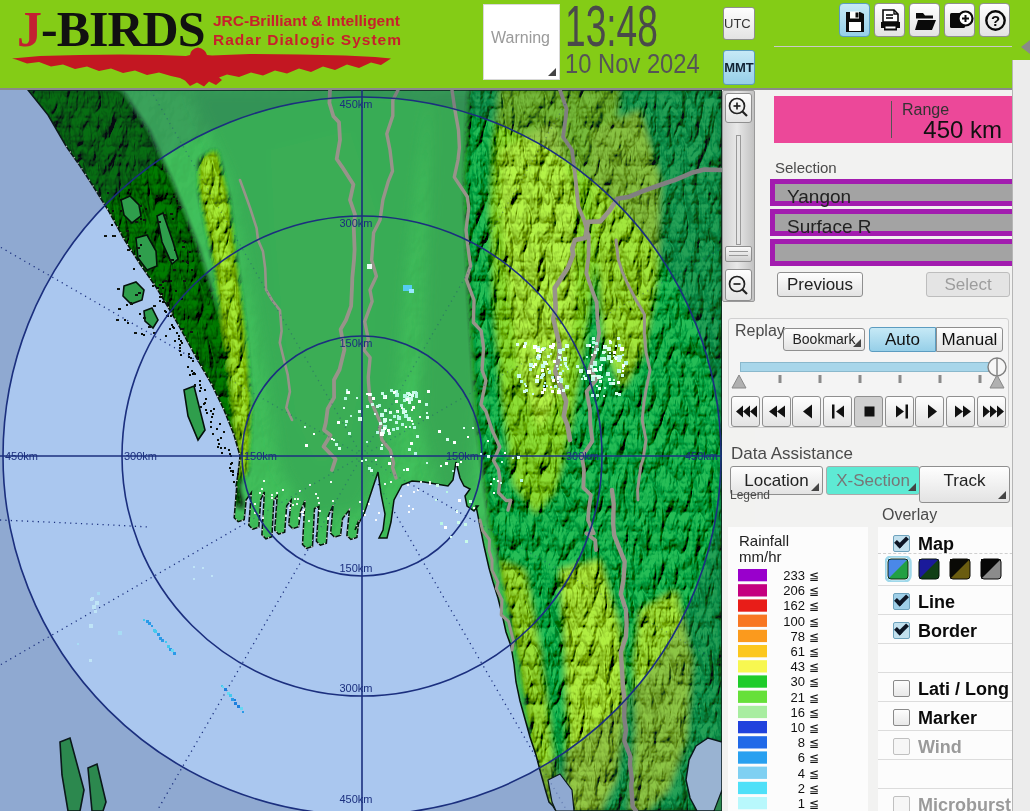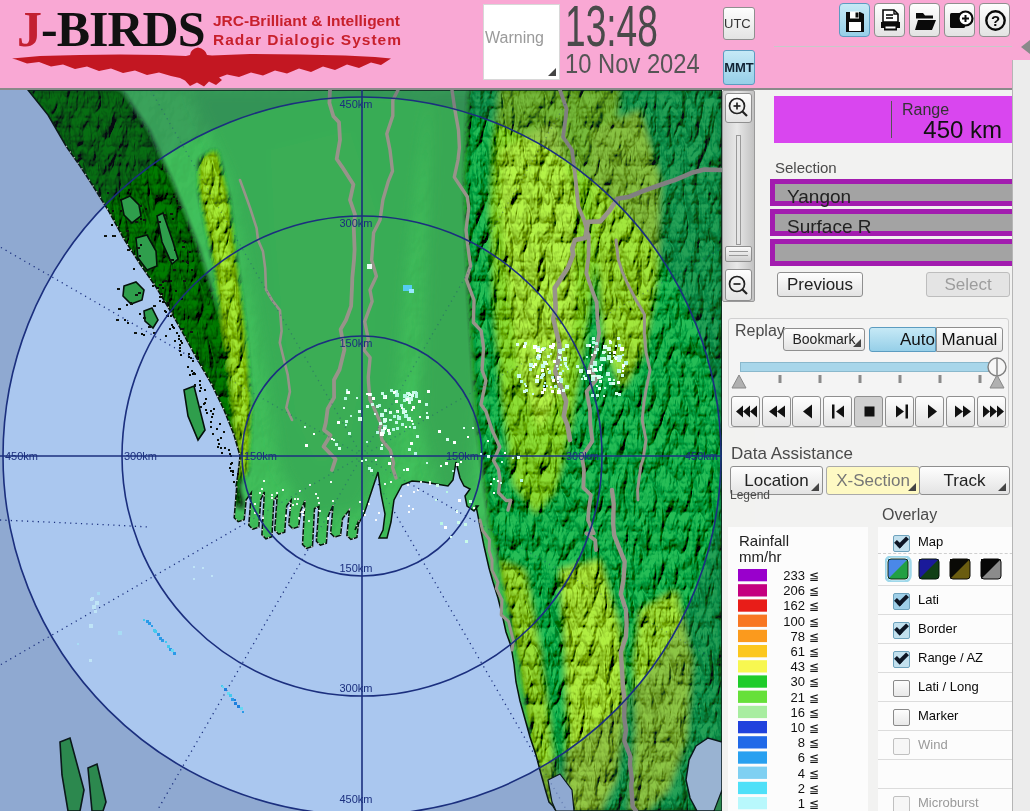--- a/index.html
+++ b/index.html
@@ -1,46 +1,46 @@
 <!DOCTYPE html>
 <html><head><meta charset="utf-8"><style>
 *{margin:0;padding:0;box-sizing:border-box}
 body{width:1030px;height:811px;overflow:hidden;font-family:"Liberation Sans",sans-serif;background:#f2f2f0;position:relative}
-#hdr{position:absolute;left:0;top:0;width:1030px;height:90px;background:#f9a8d4;border-bottom:2px solid #8a8a8a}
+#hdr{position:absolute;left:0;top:0;width:1030px;height:90px;background:#84cc16;border-bottom:2px solid #8a8a8a}
 .btn{background:linear-gradient(#fefefe,#e3e3e3);border:1px solid #8f8f8f;border-radius:3px}
 .bluebtn{background:linear-gradient(#c6e9f6,#96cfe8);border:1px solid #5c9cc0}
 #map-wrap{position:absolute;left:0;top:90px;width:722px;height:721px}
 #zoomcol{position:absolute;left:722px;top:90px;width:33px;height:212px;background:linear-gradient(90deg,#cfcfcf,#e8e8e8 45%,#c2c2c2);border:1px solid #9a9a9a;border-radius:2px}
 #panel{position:absolute;left:755px;top:90px;width:257px;height:721px;background:#f2f2f1}
 #rstrip{position:absolute;left:1012px;top:60px;width:18px;height:751px;background:#ececec;border-left:1px solid #b5b5b5}
 .mlbl{font:11px "Liberation Sans";fill:#1b2f7e}
 .glbl{position:absolute;font-size:15px;color:#4a4a4a}
 .ddrow{position:absolute;left:15px;width:290px;height:27px;background:#a3a3a3;border:5px solid #a21caf}
 .ddrow span{position:absolute;left:12px;top:2px;font-size:19px;color:#222}
 .ddbtn{position:absolute;right:2px;top:2px;width:19px;height:21px;background:linear-gradient(#fdfdfd,#d8d8d8);border:1px solid #909090;border-radius:2px}
 .ddbtn:after{content:"";position:absolute;left:5px;top:8px;border:4px solid transparent;border-top:6px solid #333}
 .corner:after{content:"";position:absolute;right:3px;bottom:3px;width:0;height:0;border-left:8px solid transparent;border-bottom:8px solid #444}
 .chk{position:absolute;left:12px;top:4px;width:17px;height:17px;border:1px solid #8a8a8a;border-radius:2px;background:linear-gradient(#fdfdfd,#e8e8e8)}
 .chk.c{background:#c2e0ee;border-color:#6fa3bd}
 .chk.c:after{content:"";position:absolute;left:1px;top:1px;width:9px;height:4px;border-left:4px solid #0d1524;border-bottom:4px solid #0d1524;transform:rotate(-45deg)}
 .ovl{position:absolute;left:126px;width:150px;height:28px}
-.ovl .lab{position:absolute;left:37px;top:3px;font-size:13px;color:#0a0a0a;white-space:nowrap;font-weight:normal}
+.ovl .lab{position:absolute;left:37px;top:3px;font-size:18px;color:#0a0a0a;white-space:nowrap;font-weight:bold}
 .ovl.dis .lab{color:#9a9a9a}
 .ovl.dis .chk{border-color:#c0c0c0;background:#f6f6f6}
 .sep{position:absolute;left:123px;width:155px;height:1px;background:#dcdcdc}
 </style></head><body>
 <div id="hdr">
 <svg width="500" height="90" style="position:absolute;left:0;top:0">
   <text x="17" y="46" font-family="Liberation Serif" font-size="50" font-weight="bold" letter-spacing="-1"><tspan fill="#c32032">J</tspan><tspan fill="#111">-BIRDS</tspan></text>
   <text x="213" y="26" font-family="Liberation Sans" font-size="15.5" font-weight="bold" fill="#c8202c">JRC-Brilliant &amp; Intelligent</text>
   <text x="213" y="45" font-family="Liberation Sans" font-size="15.5" font-weight="bold" fill="#c8202c" letter-spacing="1">Radar  Dialogic  System</text>
   <path d="M12,58.5 L40.0,56.0 L80.0,55.0 L120.0,54.5 L160.0,55.0 L186.0,56.0 L190,55 Q190.5,49 198,47.5 Q205.5,49 207,55 L212,55.5 L250.0,54.0 L300.0,54.5 L345.0,55.5 L375.0,57.0 L391.0,58.5 L391.0,58.5 L381.0,65.0 L371.0,62.5 L359.0,68.0 L347.0,64.5 L335.0,70.0 L323.0,66.5 L311.0,72.0 L299.0,68.5 L287.0,73.5 L275.0,70.5 L263.0,75.5 L251.0,72.5 L239.0,77.0 L227.0,74.5 L219.0,77.5 L222.0,80.0 L216.0,85.0 L209.0,81.5 L204.0,86.5 L197.0,82.5 L190.0,86.0 L185.0,80.5 L180.0,78.0 L171.0,76.0 L159.0,72.5 L147.0,75.0 L135.0,70.5 L123.0,73.0 L111.0,68.5 L99.0,71.0 L87.0,66.5 L75.0,69.0 L63.0,64.5 L51.0,66.5 L39.0,62.0 L27.0,63.5 L16.0,59.5 Z" fill="#c31722"></path>
 </svg>
 <div style="position:absolute;left:483px;top:4px;width:77px;height:76px;background:#fff;border:1px solid #d8d8d8" class="corner">
-      <span style="position:absolute;left:1px;top:24px;font-size:16px;color:#9a9a9a">Warning</span>
+      <span style="position:absolute;left:7px;top:24px;font-size:16px;color:#9a9a9a">Warning</span>
     </div>
 <div style="position:absolute;left:565px;top:-8px;font-size:58px;color:#4a4a4a;transform:scaleX(0.64);transform-origin:0 0">13:48</div>
 <div style="position:absolute;left:565px;top:49px;font-size:27px;color:#555;transform:scaleX(0.88);transform-origin:0 0">10 Nov 2024</div>
 <div class="btn" style="position:absolute;left:723px;top:7px;width:32px;height:33px;font-size:13px;color:#333;line-height:31px">UTC</div>
 <div class="bluebtn" style="position:absolute;left:723px;top:50px;width:32px;height:35px;text-align:center;font-size:13px;color:#123;line-height:33px;border-radius:3px;font-weight:bold">MMT</div>
 <div class="bluebtn" style="position:absolute;left:839px;top:3px;width:31px;height:34px;border-radius:4px"></div>
 <div class="btn" style="position:absolute;left:874px;top:3px;width:31px;height:34px;border-radius:4px"></div>
 <div class="btn" style="position:absolute;left:909px;top:3px;width:31px;height:34px;border-radius:4px"></div>
 <div class="btn" style="position:absolute;left:944px;top:3px;width:31px;height:34px;border-radius:4px"></div>
 <div class="btn" style="position:absolute;left:979px;top:3px;width:31px;height:34px;border-radius:4px"></div>
@@ -759,21 +759,21 @@
   <circle cx="14" cy="15" r="7.5" stroke-width="1.7"></circle>
       <line x1="10.5" y1="15" x2="17.5" y2="15" stroke-width="1.7"></line>
       <line x1="14" y1="11.5" x2="14" y2="18.5" stroke-width="1.7"></line>
       <line x1="19.5" y1="20.5" x2="24" y2="25" stroke-width="2.2"></line>
   <circle cx="14" cy="193" r="7.5" stroke-width="1.7"></circle>
       <line x1="10.5" y1="193" x2="17.5" y2="193" stroke-width="1.7"></line>
       <line x1="19.5" y1="198.5" x2="24" y2="203" stroke-width="2.2"></line>
  </svg>
 </div>
 <div id="panel">
- <div style="position:absolute;left:19px;top:6px;width:238px;height:47px;background:#d946ef">
+ <div style="position:absolute;left:19px;top:6px;width:238px;height:47px;background:#ec4899">
    <div style="position:absolute;left:117px;top:5px;width:1px;height:37px;background:#555"></div>
    <span style="position:absolute;left:128px;top:5px;font-size:16px;color:#333">Range</span>
    <span style="position:absolute;right:10px;top:20px;font-size:24px;color:#111">450 km</span>
  </div>
  <span class="glbl" style="left:20px;top:69px">Selection</span>
  <div class="ddrow" style="top:89px">
       <span>Yangon</span>
       <div class="ddbtn"></div>
     </div>
  <div class="ddrow" style="top:119px">
@@ -782,21 +782,21 @@
     </div>
  <div class="ddrow" style="top:149px">
       <span></span>
       <div class="ddbtn"></div>
     </div>
  <div class="btn" style="position:absolute;left:22px;top:182px;width:86px;height:25px;text-align:center;font-size:17px;color:#222;line-height:23px">Previous</div>
  <div style="position:absolute;left:171px;top:182px;width:84px;height:25px;text-align:center;font-size:17px;color:#9d9d9d;line-height:23px;background:#e4e4e4;border:1px solid #bdbdbd;border-radius:3px">Select</div>
  <div style="position:absolute;left:-27px;top:228px;width:281px;height:110px;border:1px solid #d0d0d0;border-radius:3px;background:#f4f4f4"></div>
  <span class="glbl" style="left:-20px;top:232px;font-size:16px">Replay</span>
  <div class="btn corner" style="position:absolute;left:28px;top:238px;width:82px;height:23px;text-align:center;font-size:14px;color:#222;line-height:21px">Bookmark</div>
- <div class="bluebtn" style="position:absolute;left:114px;top:237px;width:67px;height:25px;text-align:right;font-size:17px;color:#111;line-height:23px;border-radius:3px 0 0 3px">Auto</div>
+ <div class="bluebtn" style="position:absolute;left:114px;top:237px;width:67px;height:25px;text-align:center;font-size:17px;color:#111;line-height:23px;border-radius:3px 0 0 3px">Auto</div>
  <div class="btn" style="position:absolute;left:181px;top:237px;width:67px;height:25px;text-align:center;font-size:17px;color:#111;line-height:23px;border-radius:0 3px 3px 0">Manual</div>
  <div style="position:absolute;left:-15px;top:272px;width:260px;height:10px;background:#a8d6ea;border:1px solid #8ab8cc"></div>
  <svg width="280" height="40" style="position:absolute;left:-27px;top:262px">
   <circle cx="269" cy="15" r="9" fill="#f6f6f6" stroke="#808080" stroke-width="1.4"></circle>
       <line x1="269" y1="6" x2="269" y2="24" stroke="#808080" stroke-width="1.4"></line>
   <polygon points="11,23 18,36 4,36" fill="#b0b0b0" stroke="#888"></polygon>
   <polygon points="269,23 276,36 262,36" fill="#b0b0b0" stroke="#888"></polygon>
   <g stroke="#8a8a8a" stroke-width="3">
         <line x1="52" y1="23" x2="52" y2="31"></line>
         <line x1="92" y1="23" x2="92" y2="31"></line>
@@ -841,22 +841,22 @@
     <g transform="translate(232,15.5)">
           <path d="M-8,-6 L0,0 L-8,6 Z M0,-6 L8,0 L0,6 Z"></path>
         </g>
     <g transform="translate(263,15.5)">
           <path d="M-11,-6 L-4,0 L-11,6 Z M-4,-6 L3,0 L-4,6 Z M3,-6 L10,0 L3,6 Z"></path>
         </g>
   </svg>
  </div>
  <span class="glbl" style="left:-24px;top:354px;font-size:17px">Data Assistance</span>
  <div class="btn corner" style="position:absolute;left:-25px;top:376px;width:93px;height:29px;text-align:center;font-size:17px;color:#222;line-height:27px">Location</div>
- <div class="corner" style="position:absolute;left:71px;top:376px;width:94px;height:29px;text-align:center;font-size:17px;color:#777;line-height:27px;background:#fef9c3;border:1px solid #aaa;border-radius:3px">X-Section</div>
- <div class="btn corner" style="position:absolute;left:164px;top:376px;width:91px;height:29px;text-align:center;font-size:17px;color:#222;line-height:27px">Track</div>
+ <div class="corner" style="position:absolute;left:71px;top:376px;width:94px;height:29px;text-align:center;font-size:17px;color:#777;line-height:27px;background:#5eead4;border:1px solid #aaa;border-radius:3px">X-Section</div>
+ <div class="btn corner" style="position:absolute;left:164px;top:376px;width:91px;height:37px;text-align:center;font-size:17px;color:#222;line-height:27px">Track</div>
  <span class="glbl" style="left:-25px;top:398px;font-size:12px">Legend</span>
  <span class="glbl" style="left:127px;top:416px;font-size:16px">Overlay</span>
  <div style="position:absolute;left:-27px;top:437px;width:140px;height:284px;background:#fcfcfc">
    <span style="position:absolute;left:11px;top:5px;font-size:15px;color:#222">Rainfall</span>
    <span style="position:absolute;left:11px;top:21px;font-size:15px;color:#222">mm/hr</span>
    <svg width="140" height="244" style="position:absolute;left:0;top:42px">
         <rect x="10" y="0.0" width="29" height="12.3" fill="#9900cc"></rect>
         <text x="77" y="11.0" text-anchor="end" font-size="13" fill="#111" font-family="Liberation Sans">233</text>
         <text x="81" y="11.0" font-size="12" fill="#111" font-family="Liberation Sans">≦</text>
         <rect x="10" y="15.2" width="29" height="12.3" fill="#c4007f"></rect>
@@ -933,32 +933,28 @@
           <rect width="20" height="20" rx="3" fill="#8b8b8b"></rect>
           <path d="M0,0 H20 L0,20 Z" fill="#070707"></path>
           <rect width="20" height="20" rx="3" fill="none" stroke="#070707"></rect>
         </g>
    </svg>
  </div>
  <div style="position:absolute;left:123px;top:463px;width:155px;height:0;border-top:1px dashed #cfcfcf"></div>
  <div class="sep" style="top:495px"></div>
  <div class="ovl" style="top:499px">
       <div class="chk c" style="background:#9fcfe8"></div>
-      <span class="lab">Lati</span>
+      <span class="lab">Line</span>
     </div>
  <div class="sep" style="top:524px"></div>
  <div class="ovl" style="top:528px">
       <div class="chk c"></div>
       <span class="lab">Border</span>
     </div>
  <div class="sep" style="top:553px"></div>
- <div class="ovl" style="top:557px">
-      <div class="chk c"></div>
-      <span class="lab">Range / AZ</span>
-    </div>
  <div class="sep" style="top:582px"></div>
  <div class="ovl" style="top:586px">
       <div class="chk"></div>
       <span class="lab">Lati / Long</span>
     </div>
  <div class="sep" style="top:611px"></div>
  <div class="ovl" style="top:615px">
       <div class="chk"></div>
       <span class="lab">Marker</span>
     </div>

